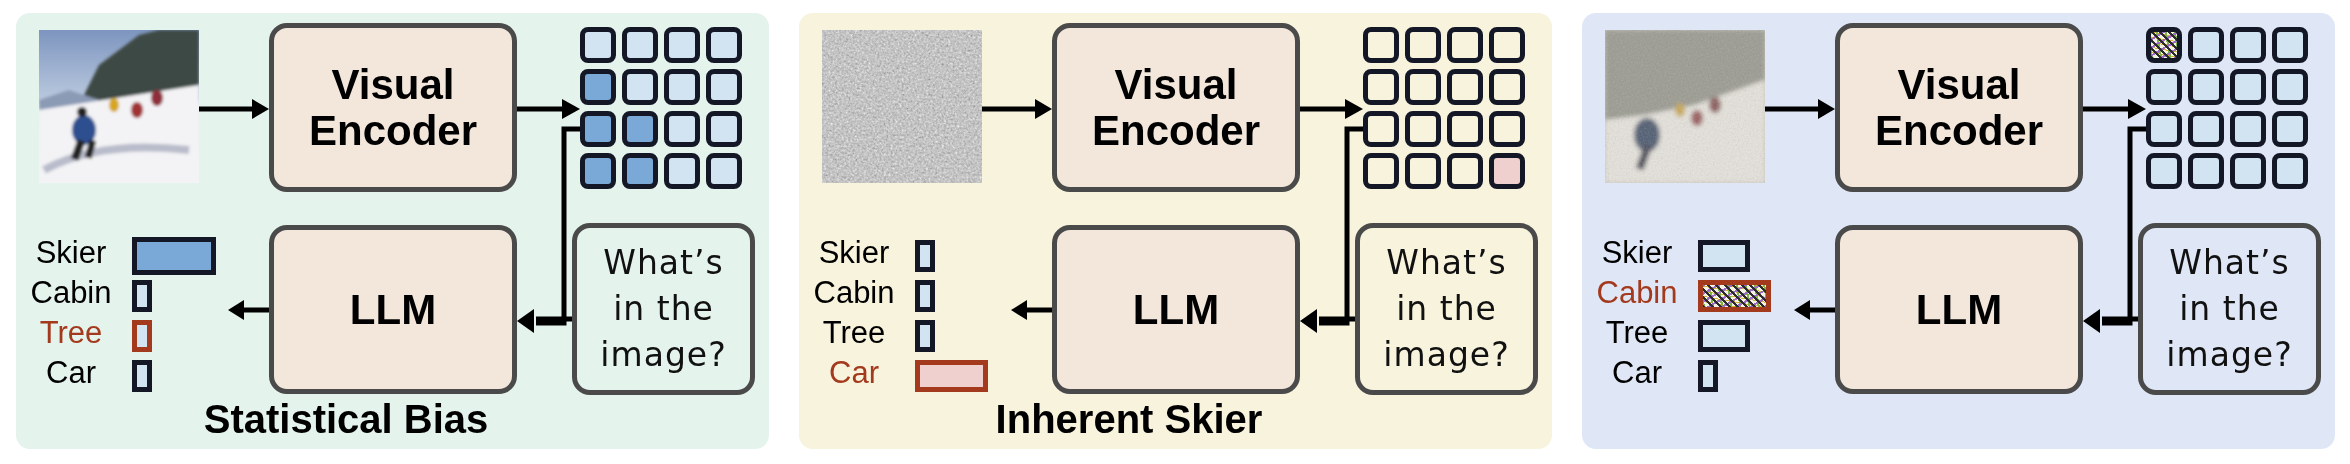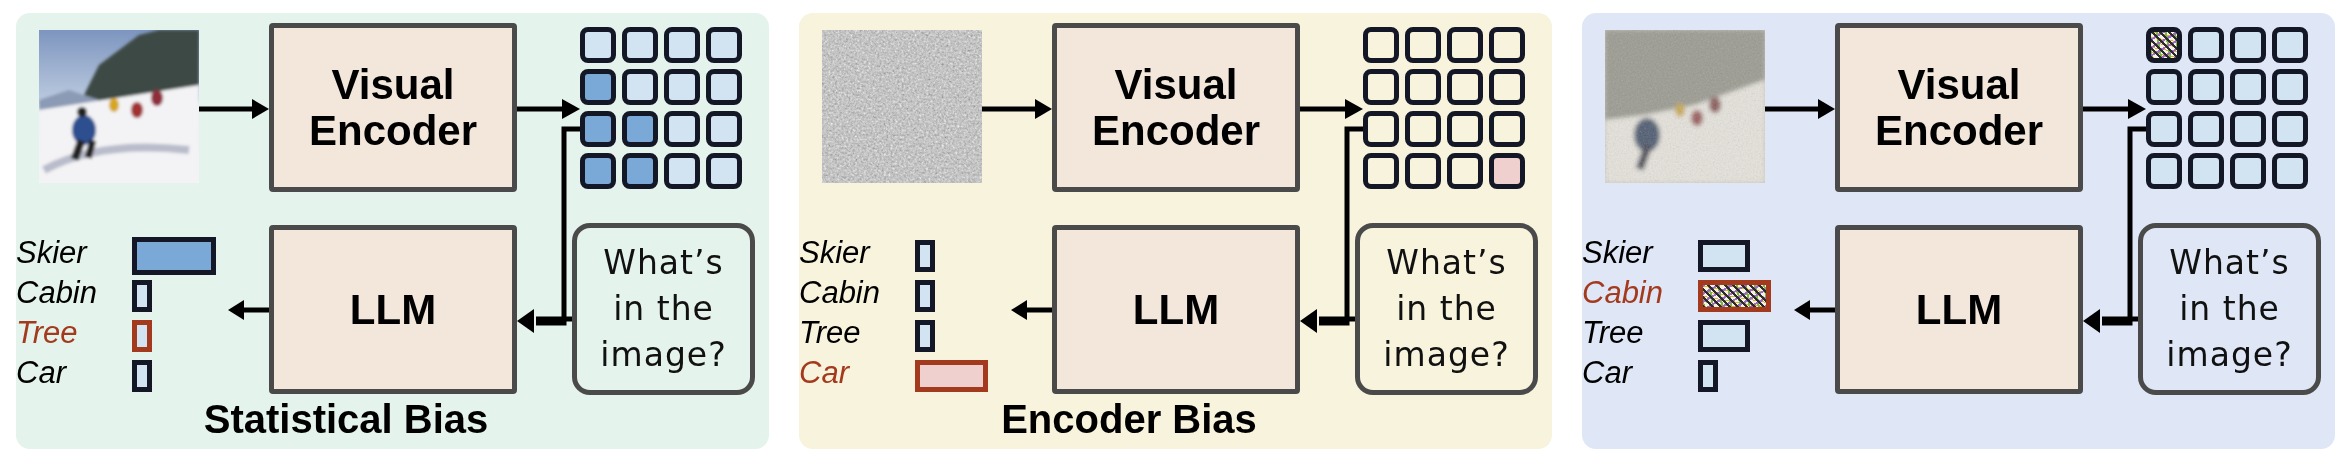--- a/index.html
+++ b/index.html
@@ -3,32 +3,32 @@
 <meta charset="utf-8">
 <style>
   html, body { margin:0; padding:0; background:#ffffff; }
   body { width:2350px; height:464px; position:relative; overflow:hidden;
          font-family:"Liberation Sans", sans-serif; }
   .panel { position:absolute; top:13px; width:753px; height:436px; border-radius:14px; }
   .p1 { left:16px; }
   .p2 { left:799px; }
   .p3 { left:1582px; }
   .input-img { position:absolute; left:23px; top:17px; width:160px; height:153px; overflow:hidden; }
-  .box { position:absolute; box-sizing:border-box; border:5px solid #4a4a4a; border-radius:4px;
+  .box { position:absolute; box-sizing:border-box; border:5px solid #4a4a4a; border-radius:18px;
          background:#f3e7dc; display:flex; align-items:center; justify-content:center; text-align:center;
          font-weight:bold; color:#000; }
   .enc { left:253px; top:10px; width:248px; height:169px; font-size:42px; line-height:46px; }
   .llm { left:253px; top:212px; width:248px; height:169px; font-size:42px; }
   .question { position:absolute; box-sizing:border-box; left:556px; top:210px; width:183px; height:172px;
               border:5px solid #4a4a4a; border-radius:18px; display:flex; align-items:center; justify-content:center;
               text-align:center; font-family:"DejaVu Sans", sans-serif; font-size:33px; line-height:46px; color:#111; letter-spacing:1px; }
   .grid { position:absolute; left:564px; top:14px; width:168px; height:168px; }
   .cell { position:absolute; box-sizing:border-box; width:36px; height:36px; border:5px solid #141826; border-radius:8px; }
   .bars { position:absolute; left:0; top:212px; width:240px; height:180px; }
-  .bar-label { position:absolute; text-align:left; font-size:31px; color:#000; width:110px;font-style:italic; }
+  .bar-label { position:absolute; text-align:center; font-size:31px; color:#000; width:110px; }
   .bar { position:absolute; box-sizing:border-box; border:5px solid #141826; }
   .title { position:absolute; left:0; width:660px; top:384px; text-align:center; font-weight:bold; font-size:40px; color:#000; }
   svg.arrows { position:absolute; left:0; top:0; overflow:visible; }
 </style>
 </head>
 <body>
 
 <div class="panel p1" style="background: rgb(228, 243, 236);">
   <div class="input-img">
     <svg width="160" height="153" viewBox="0 0 160 153">
@@ -183,21 +183,21 @@
       <polyline points="183,96 238,96" fill="none" stroke="#000" stroke-width="5"></polyline>
       <polygon points="236,86 253,96 236,106" fill="#000"></polygon>
       <polyline points="501,96 548,96" fill="none" stroke="#000" stroke-width="5"></polyline>
       <polygon points="546,86 564,96 546,106" fill="#000"></polygon>
       <polyline points="564,116 548,116 548,310 520,310" fill="none" stroke="#000" stroke-width="5"></polyline>
       <polyline points="556,306 520,306" fill="none" stroke="#000" stroke-width="5"></polyline>
       <polygon points="518,296 501,308 518,320" fill="#000"></polygon>
       <polyline points="253,297 225,297" fill="none" stroke="#000" stroke-width="5"></polyline>
       <polygon points="228,287 212,297 228,307" fill="#000"></polygon>
     </svg>
-  <div class="title">Encoder Bias</div>
+  <div class="title">Inherent Skier</div>
 </div>
 
 <div class="panel p3" style="background: rgb(223, 231, 246);">
   <div class="input-img">
     <svg width="160" height="153" viewBox="0 0 160 153">
       <defs>
         <filter id="blur3">
             <feGaussianBlur stdDeviation="2.2"></feGaussianBlur>
           </filter>
         <filter id="grain3" x="0" y="0" width="100%" height="100%">

